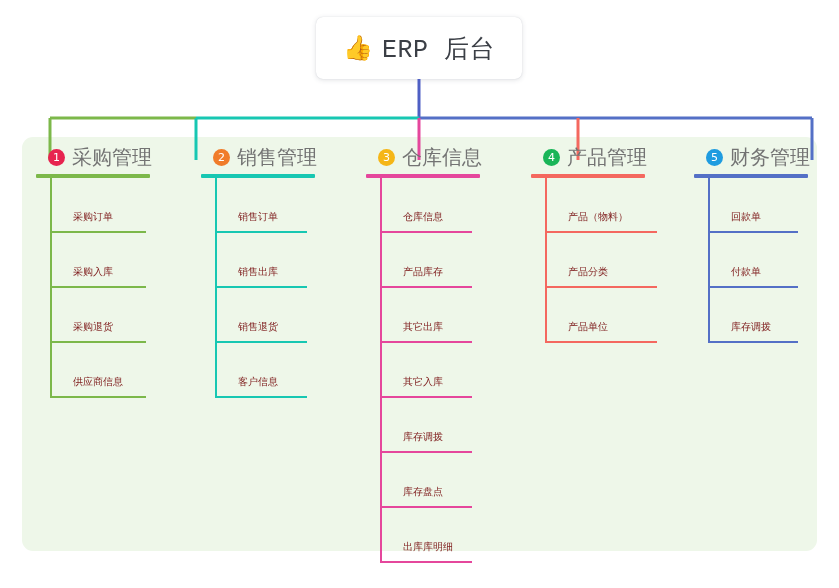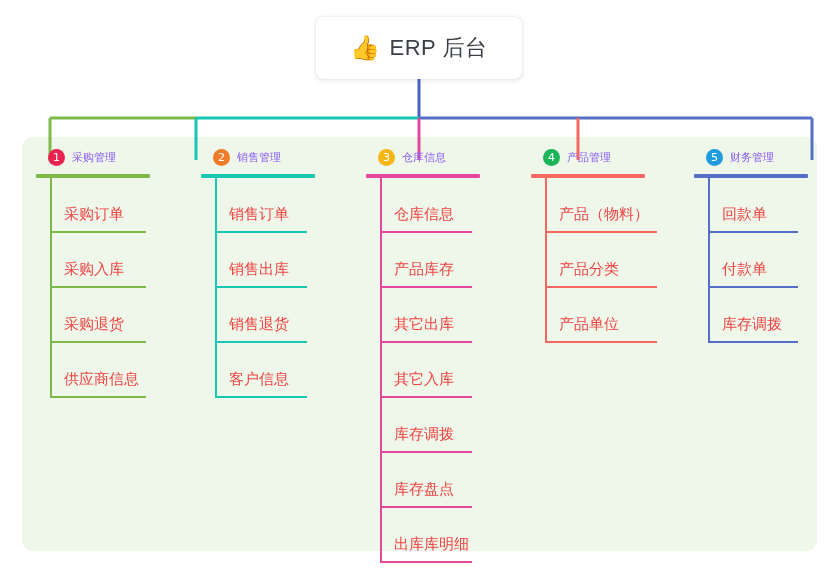--- a/index.html
+++ b/index.html
@@ -30,24 +30,25 @@
     justify-content: center;
     gap: 9px;
     box-sizing: border-box;
   }
   #root-card .thumb {
     font-size: 24px;
     line-height: 1;
     display: inline-block;
   }
   #root-card .root-text {
-    font-size: 22px;
+    font-size: 25px;
     color: #3b3f46;
     letter-spacing: 0.5px;
     white-space: nowrap;
+    font-family: Liberation Mono, monospace;
   }
 
   
   #panel {
     position: absolute;
     left: 22px;
     top: 137px;
     width: 795px;
     height: 414px;
     background: #eef7e9;
@@ -82,22 +83,22 @@
     height: 17px;
     border-radius: 50%;
     color: #ffffff;
     font-size: 11px;
     line-height: 17px;
     text-align: center;
     flex: none;
     font-family: "DejaVu Sans", sans-serif;
   }
   .col-title {
-    font-size: 11px;
-    color: #8b5cf6;
+    font-size: 20px;
+    color: #737373;
     white-space: nowrap;
   }
   .head-rule {
     height: 4px;
     border-radius: 1px;
     margin-top: 6px;
   }
   .col-body {
     position: relative;
     margin-top: 0;
@@ -109,24 +110,24 @@
     top: 0;
     width: 2px;
   }
   .leaf {
     position: relative;
     height: 55px;
     box-sizing: border-box;
   }
   .leaf-label {
     position: absolute;
-    left: 28px;
+    left: 37px;
     bottom: 9px;
-    font-size: 15px;
-    color: #ef4444;
+    font-size: 10px;
+    color: #7f1d1d;
     white-space: nowrap;
   }
   .leaf-rule {
     position: absolute;
     left: 14px;
     bottom: 0;
     height: 2px;
   }
 </style>
 </head>

